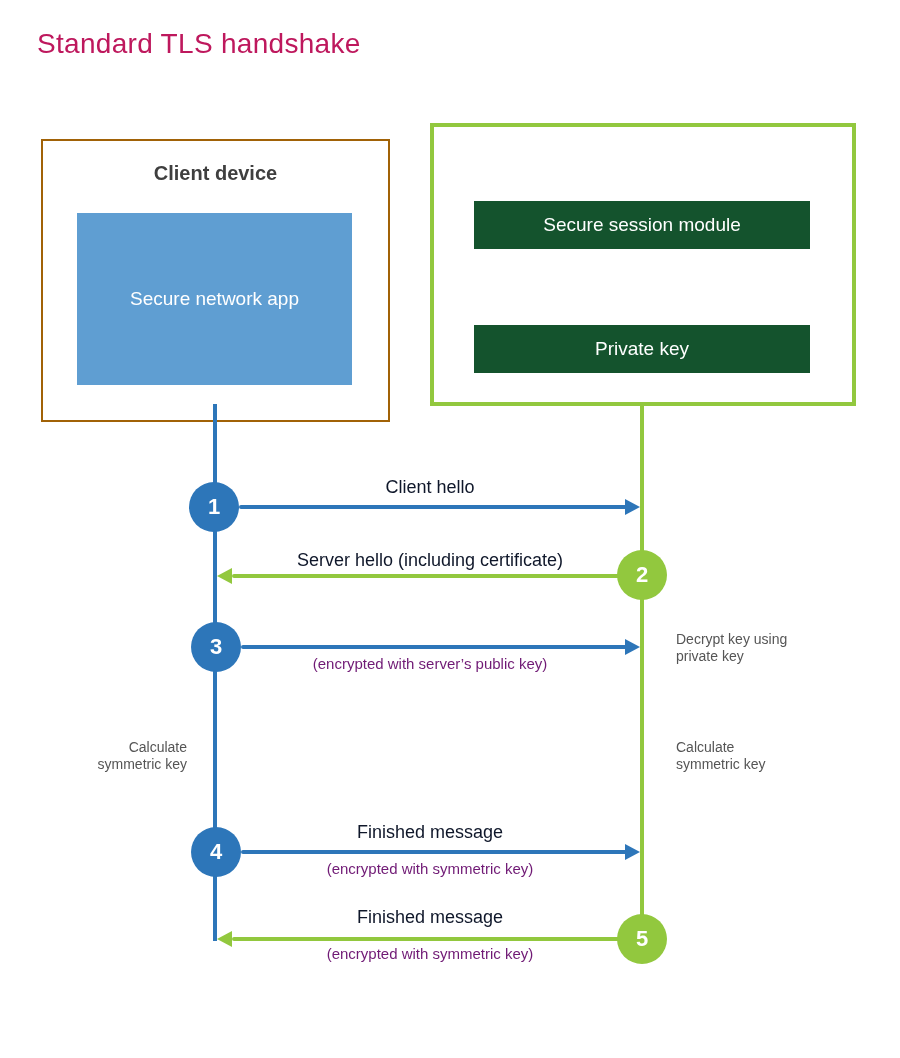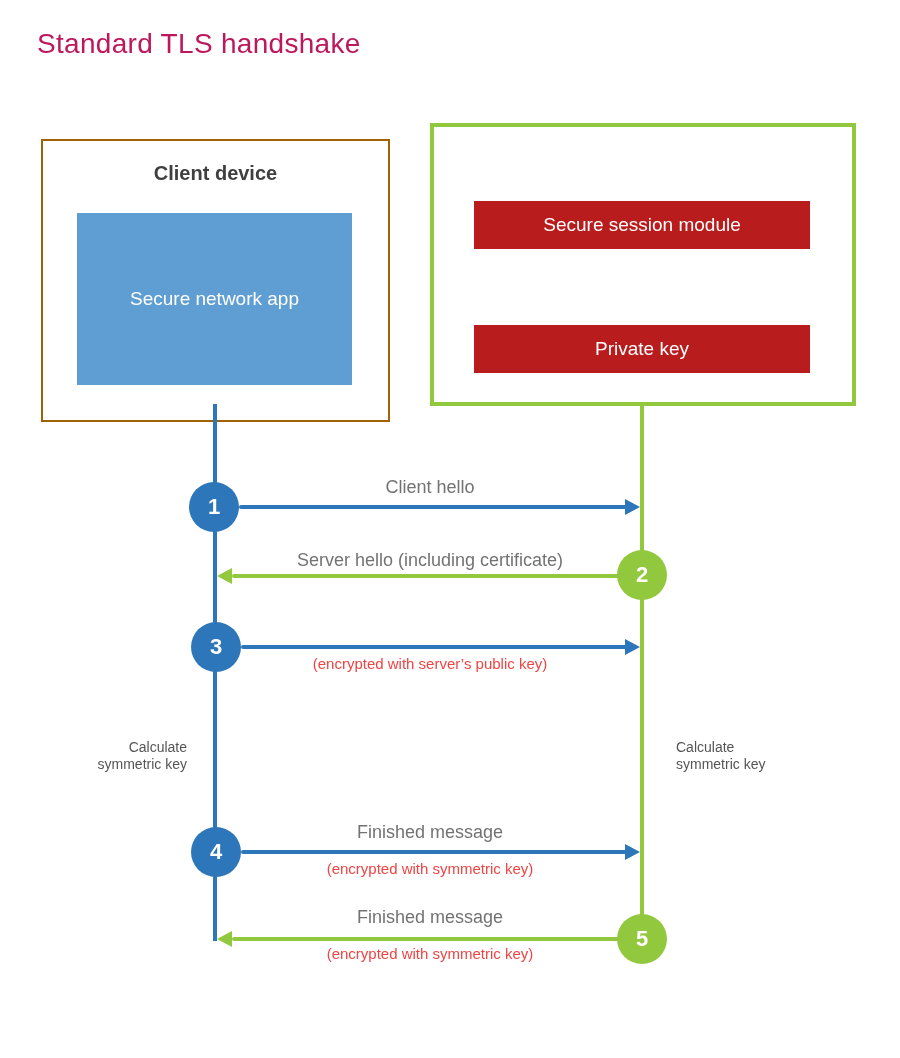--- a/index.html
+++ b/index.html
@@ -11,21 +11,21 @@
   
   .box{position:absolute;box-sizing:border-box;background:#ffffff;}
   .client-box{left:41px;top:123px;width:349px;height:283px;border:2px solid #a16207;margin-top:16px;}
   .server-box{left:430px;top:123px;width:426px;height:283px;border:4px solid #92c83e;}
   .box-heading{margin-top:21px;text-align:center;font-size:20px;font-weight:700;color:#3f3f3f;}
 
   .client-app{position:absolute;left:34px;top:72px;width:275px;height:172px;background:#5f9ed2;
     display:flex;align-items:center;justify-content:center;text-align:center;color:#ffffff;font-size:19px;line-height:1.5;}
   .client-app span{display:block;width:200px;}
 
-  .server-bar{position:absolute;left:40px;width:336px;height:48px;background:#b91c1c;color:#ffffff;
+  .server-bar{position:absolute;left:40px;width:336px;height:48px;background:#14532d;color:#ffffff;
     font-size:19px;text-align:center;line-height:48px;}
   .bar1{top:74px;} .bar2{top:136px;} .bar3{top:198px;}
 
   
   .vline{position:absolute;width:4px;}
   .vline-blue{left:213px;top:404px;height:537px;background:#2d76b9;}
   .vline-green{left:640px;top:404px;height:520px;background:#92c83e;}
 
   
   .aline{position:absolute;height:4px;border-radius:2px;}
@@ -33,22 +33,22 @@
   .ahead{position:absolute;width:0;height:0;border-top:8px solid transparent;border-bottom:8px solid transparent;}
   .ahead.right.blue{border-left:15px solid #2d76b9;}
   .ahead.left.green{border-right:15px solid #92c83e;}
 
   
   .step-circle{position:absolute;width:50px;height:50px;border-radius:50%;display:flex;align-items:center;justify-content:center;
     color:#ffffff;font-size:22px;font-weight:700;z-index:5;}
   .step-circle.blue{background:#2d76b9;} .step-circle.green{background:#92c83e;}
 
   
-  .lbl{position:absolute;left:230px;width:400px;text-align:center;font-size:18px;color:#737373;}
-  .sublbl{position:absolute;left:230px;width:400px;text-align:center;font-size:15px;color:#ef4444;}
+  .lbl{position:absolute;left:230px;width:400px;text-align:center;font-size:18px;color:#0f172a;}
+  .sublbl{position:absolute;left:230px;width:400px;text-align:center;font-size:15px;color:#701a75;}
 
   
   .note{position:absolute;font-size:14px;line-height:17px;color:#555555;}
   .note-decrypt{left:676px;top:631px;width:135px;text-align:left;}
   .note-calc-left{left:77px;top:739px;width:110px;text-align:right;}
   .note-calc-right{left:676px;top:739px;width:120px;text-align:left;}
 </style>
 </head>
 <body>
 
@@ -79,20 +79,21 @@
   <div class="aline green" style="left:232px;top:574px;width:388px;"></div>
   <div class="ahead left green" style="left:217px;top:568px;"></div>
   <div class="step-circle green" style="left:617px;top:550px;">2</div>
   <div class="lbl" style="top:550px;">Server hello (including certificate)</div>
 
   <div class="aline blue" style="left:241px;top:645px;width:388px;"></div>
   <div class="ahead right blue" style="left:625px;top:639px;"></div>
   <div class="step-circle blue" style="left:191px;top:622px;">3</div>
   <div class="sublbl" style="top:655px;">(encrypted with server’s public key)</div>
 
+  <div class="note note-decrypt">Decrypt key using private key</div>
   <div class="note note-calc-left">Calculate symmetric key</div>
   <div class="note note-calc-right">Calculate symmetric key</div>
 
   <div class="aline blue" style="left:241px;top:850px;width:388px;"></div>
   <div class="ahead right blue" style="left:625px;top:844px;"></div>
   <div class="step-circle blue" style="left:191px;top:827px;">4</div>
   <div class="lbl" style="top:822px;">Finished message</div>
   <div class="sublbl" style="top:860px;">(encrypted with symmetric key)</div>
 
   <div class="aline green" style="left:232px;top:937px;width:388px;"></div>

